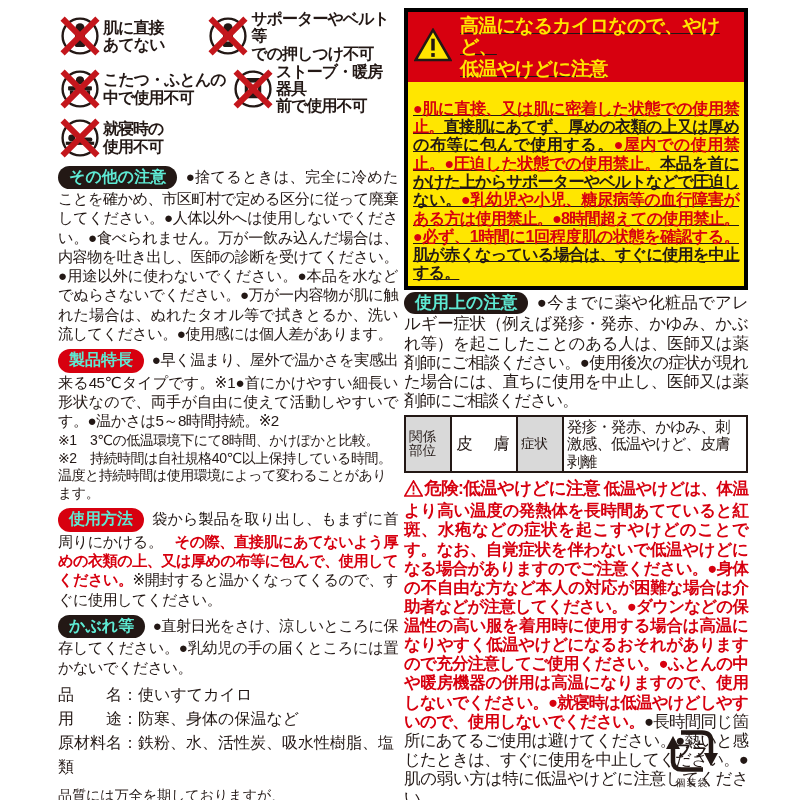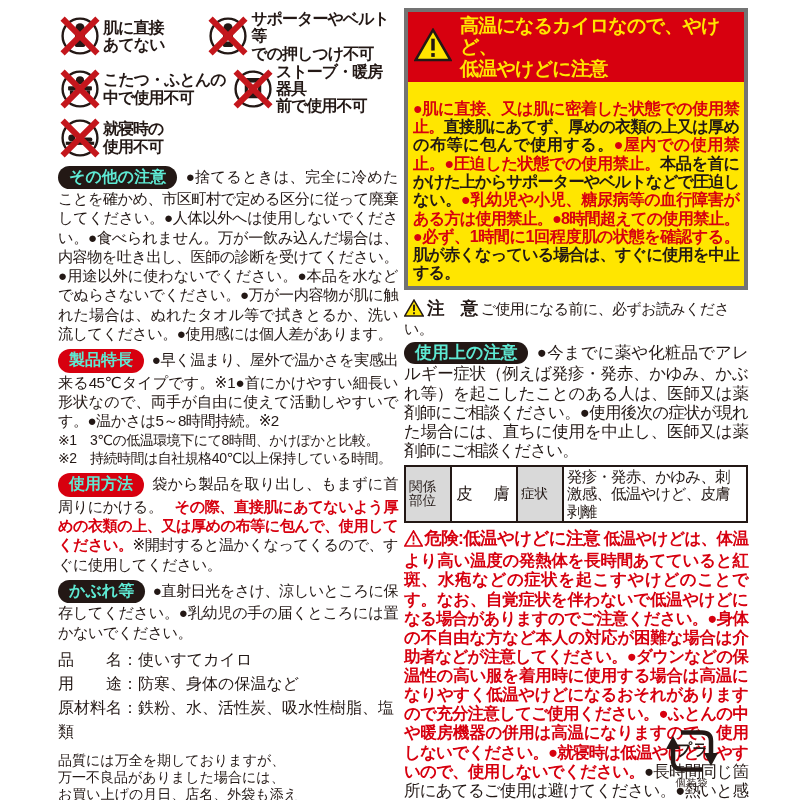--- a/index.html
+++ b/index.html
@@ -22,21 +22,21 @@
   .pill-red{background:#d7000f;}
 
   .body-text{font-size:15.2px;line-height:1.27;letter-spacing:-0.6px;margin:6px 0;text-align:justify;}
   .red-bold{color:#d7000f;font-weight:bold;margin-left:12px;}
   .note{font-size:14px;line-height:1.25;margin:0;letter-spacing:-0.5px;}
   .info-rows{font-size:16px;line-height:1.5;margin:6px 0 4px;}
   .info-row{display:block;}
   .quality{font-size:14px;line-height:1.22;margin:8px 0 0;white-space:pre-line;}
 
   
-  .warn-box{border:4px solid #737373;}
+  .warn-box{border:4px solid #000000;text-decoration:underline;}
   .warn-header{background:#d7000f;display:flex;align-items:center;gap:8px;padding:3px 6px;}
   .warn-title{color:#ffe600;font-weight:bold;font-size:19px;line-height:1.12;
               white-space:pre-line;letter-spacing:-0.8px;}
   .warn-body{background:#ffe600;padding:17px 5px 4px;font-size:16.2px;font-weight:bold;
              line-height:1.13;letter-spacing:-1px;text-align:justify;}
   .seg-red{color:#d7000f;}
   .seg-black{color:#231815;}
 
   .caution-line{margin:6px 0 3px;font-size:15px;letter-spacing:-0.6px;}
   .caution-title{font-size:17.5px;font-weight:bold;margin:0 3px 0 2px;}
@@ -149,20 +149,21 @@
       <span>●捨てるときは、完全に冷めたことを確かめ、市区町村で定める区分に従って廃棄してください。●人体以外へは使用しないでください。●食べられません。万が一飲み込んだ場合は、内容物を吐き出し、医師の診断を受けてください。●用途以外に使わないでください。●本品を水などでぬらさないでください。●万が一内容物が肌に触れた場合は、ぬれたタオル等で拭きとるか、洗い流してください。●使用感には個人差があります。</span>
     </p>
 
     <div>
       <p class="body-text" style="margin-bottom:2px;">
         <span class="pill pill-red">製品特長</span>
         <span>●早く温まり、屋外で温かさを実感出来る45℃タイプです。※1●首にかけやすい細長い形状なので、両手が自由に使えて活動しやすいです。●温かさは5～8時間持続。※2</span>
       </p>
       <p class="note">※1　3℃の低温環境下にて8時間、かけぽかと比較。</p>
       <p class="note">※2　持続時間は自社規格40℃以上保持している時間。</p>
+      <p class="note">温度と持続時間は使用環境によって変わることがあります。</p>
     </div>
 
     <p class="body-text">
       <span class="pill pill-red">使用方法</span>
       <span>袋から製品を取り出し、もまずに首周りにかける。</span><span class="red-bold">その際、直接肌にあてないよう厚めの衣類の上、又は厚めの布等に包んで、使用してください。</span><span>※開封すると温かくなってくるので、すぐに使用してください。</span>
     </p>
 
     <p class="body-text">
       <span class="pill pill-black">かぶれ等</span>
       <span>●直射日光をさけ、涼しいところに保存してください。●乳幼児の手の届くところには置かないでください。</span>
@@ -194,29 +195,20 @@
           </svg>
         </span>
         <span class="warn-title">高温になるカイロなので、やけど、
 低温やけどに注意</span>
       </div>
       <div class="warn-body">
         <span class="seg-red">●肌に直接、又は肌に密着した状態での使用禁止。</span><span class="seg-black">直接肌にあてず、厚めの衣類の上又は厚めの布等に包んで使用する。</span><span class="seg-red">●屋内での使用禁止。●圧迫した状態での使用禁止。</span><span class="seg-black">本品を首にかけた上からサポーターやベルトなどで圧迫しない。</span><span class="seg-red">●乳幼児や小児、糖尿病等の血行障害がある方は使用禁止。●8時間超えての使用禁止。●必ず、1時間に1回程度肌の状態を確認する。</span><span class="seg-black">肌が赤くなっている場合は、すぐに使用を中止する。</span>
       </div>
     </div>
 
-    <p class="caution-line">
-      <span class="tri-inline">
-        <svg width="20" height="18" viewBox="0 0 24 21">
-          <path d="M12 1 L23 20 H1 Z" fill="#ffe600" stroke="#231815" stroke-width="1.8"></path>
-          <rect x="10.9" y="6.5" width="2.2" height="7.5" fill="#231815"></rect>
-          <rect x="10.9" y="15.6" width="2.2" height="2.4" fill="#231815"></rect>
-        </svg>
-      </span><span class="caution-title">注　意</span><span>ご使用になる前に、必ずお読みください。</span>
-    </p>
 
     <p class="usage-cautions">
       <span class="pill pill-black" style="font-size:17px;">使用上の注意</span>
       <span>●今までに薬や化粧品でアレルギー症状（例えば発疹・発赤、かゆみ、かぶれ等）を起こしたことのある人は、医師又は薬剤師にご相談ください。●使用後次の症状が現れた場合には、直ちに使用を中止し、医師又は薬剤師にご相談ください。</span>
     </p>
 
     <table class="symptom-table">
       <tbody>
           <tr>
         <td class="cell-th">関係

